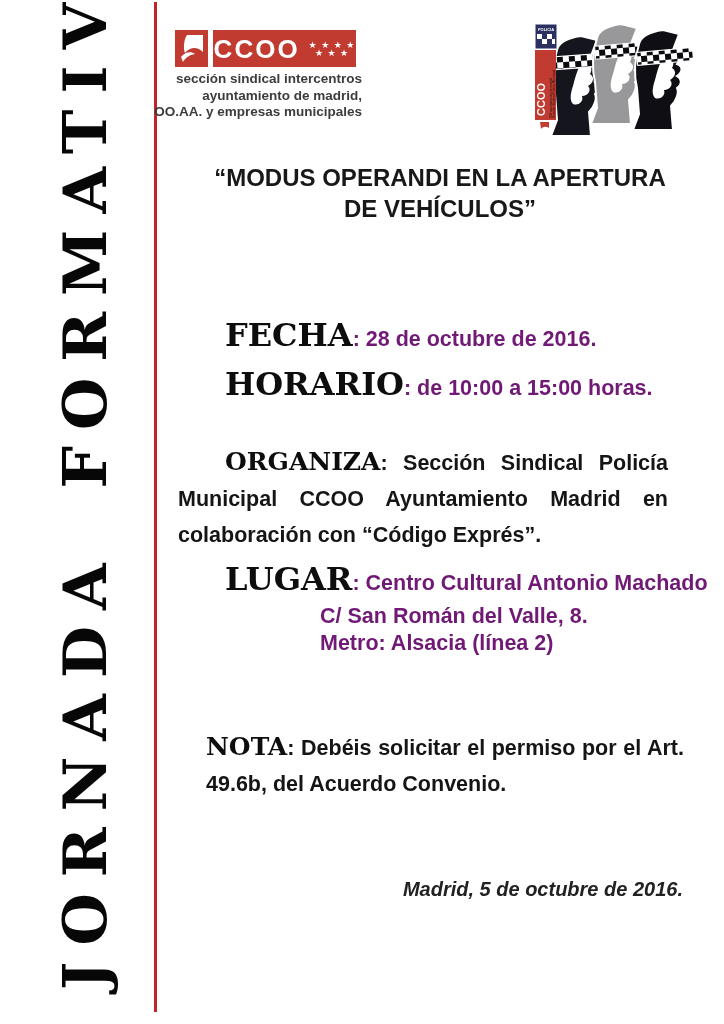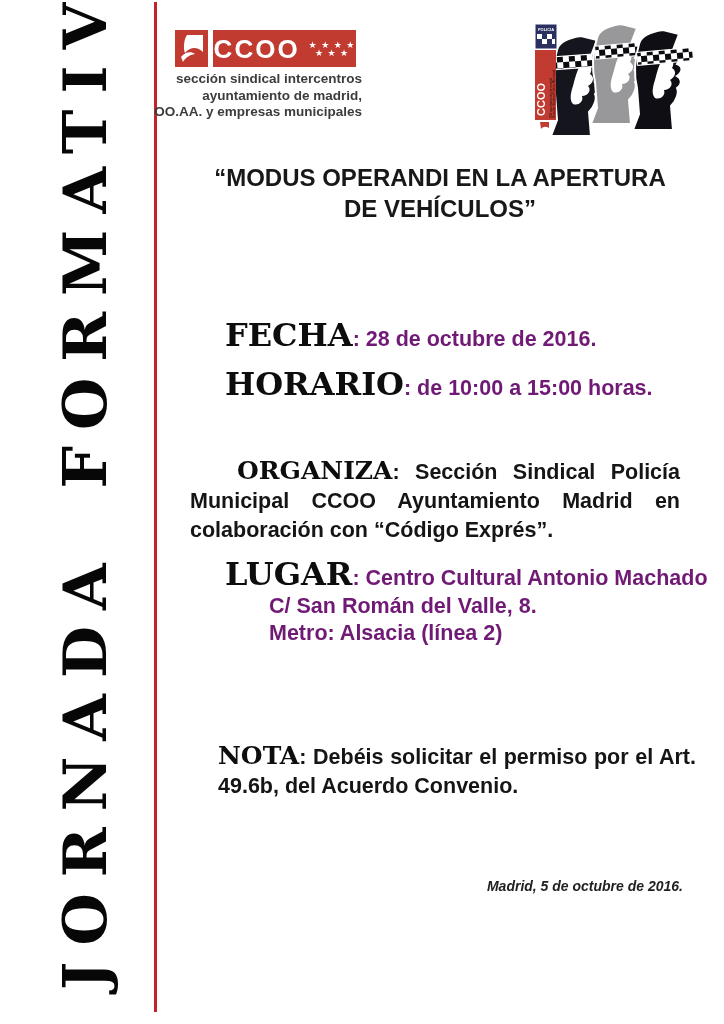--- a/index.html
+++ b/index.html
@@ -28,30 +28,30 @@
   .police-logo{position:absolute;left:533px;top:18px;width:182px;height:120px;}
 
   
   .title-block{position:absolute;left:178px;top:162px;width:524px;text-align:center;
     font-size:24px;font-weight:bold;line-height:31px;color:#181818;}
 
   
   .goth{font-family:"DejaVu Serif",serif;font-weight:bold;font-size:32px;color:#0d0d0d;}
   .body-b{font-size:21.5px;font-weight:bold;color:#701a75;}
   .row{position:absolute;left:225px;white-space:nowrap;}
-  .para{position:absolute;margin:12px;text-align:justify;font-size:21.5px;font-weight:bold;
-    color:#151515;line-height:29px;}
+  .para{position:absolute;margin:0;text-align:justify;font-size:21.5px;font-weight:bold;
+    color:#151515;line-height:36px;}
   .para .goth{font-size:25px;}
   #organiza-para{left:178px;top:444px;width:490px;text-indent:47px;}
   #nota-para{left:206px;top:729px;width:478px;}
-  .lugar-extra{margin-left:44px;line-height:27px;}
+  .lugar-extra{margin-left:95px;line-height:27px;}
   #lugar-block{position:absolute;left:225px;top:561px;}
-  #lugar-block .first{white-space:nowrap;line-height:27px;}
+  #lugar-block .first{white-space:nowrap;line-height:37px;}
 
-  .dateline{position:absolute;right:41px;top:878px;font-size:14px;font-style:italic;
+  .dateline{position:absolute;right:41px;top:878px;font-size:20px;font-style:italic;
     font-weight:bold;color:#222;}
 </style>
 </head>
 <body>
 
 <div class="page">
 
   <div class="vertical-title">JORNADA FORMATIVA</div>
 
   <div class="red-rule"></div>

